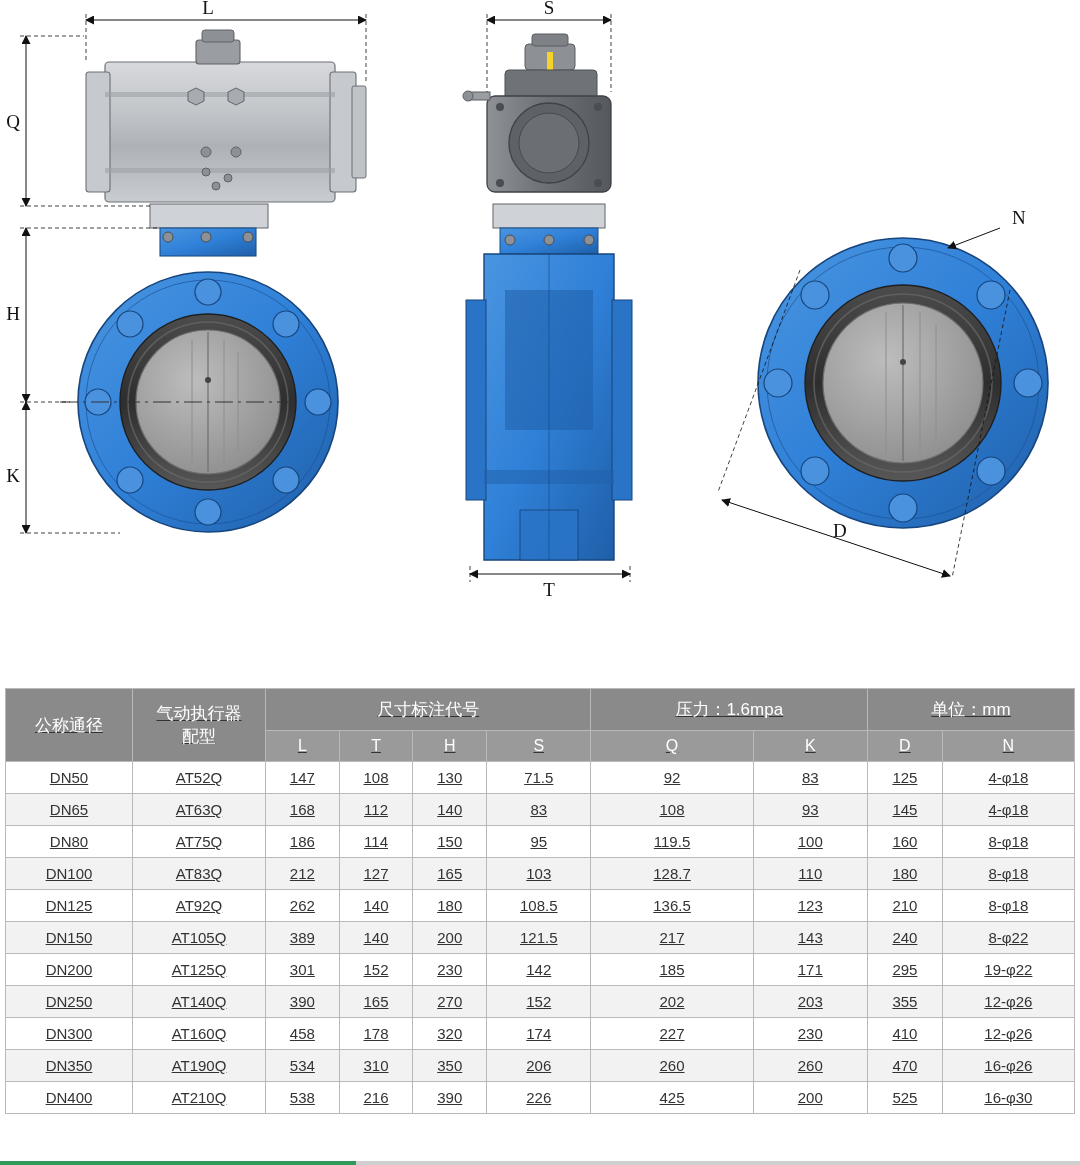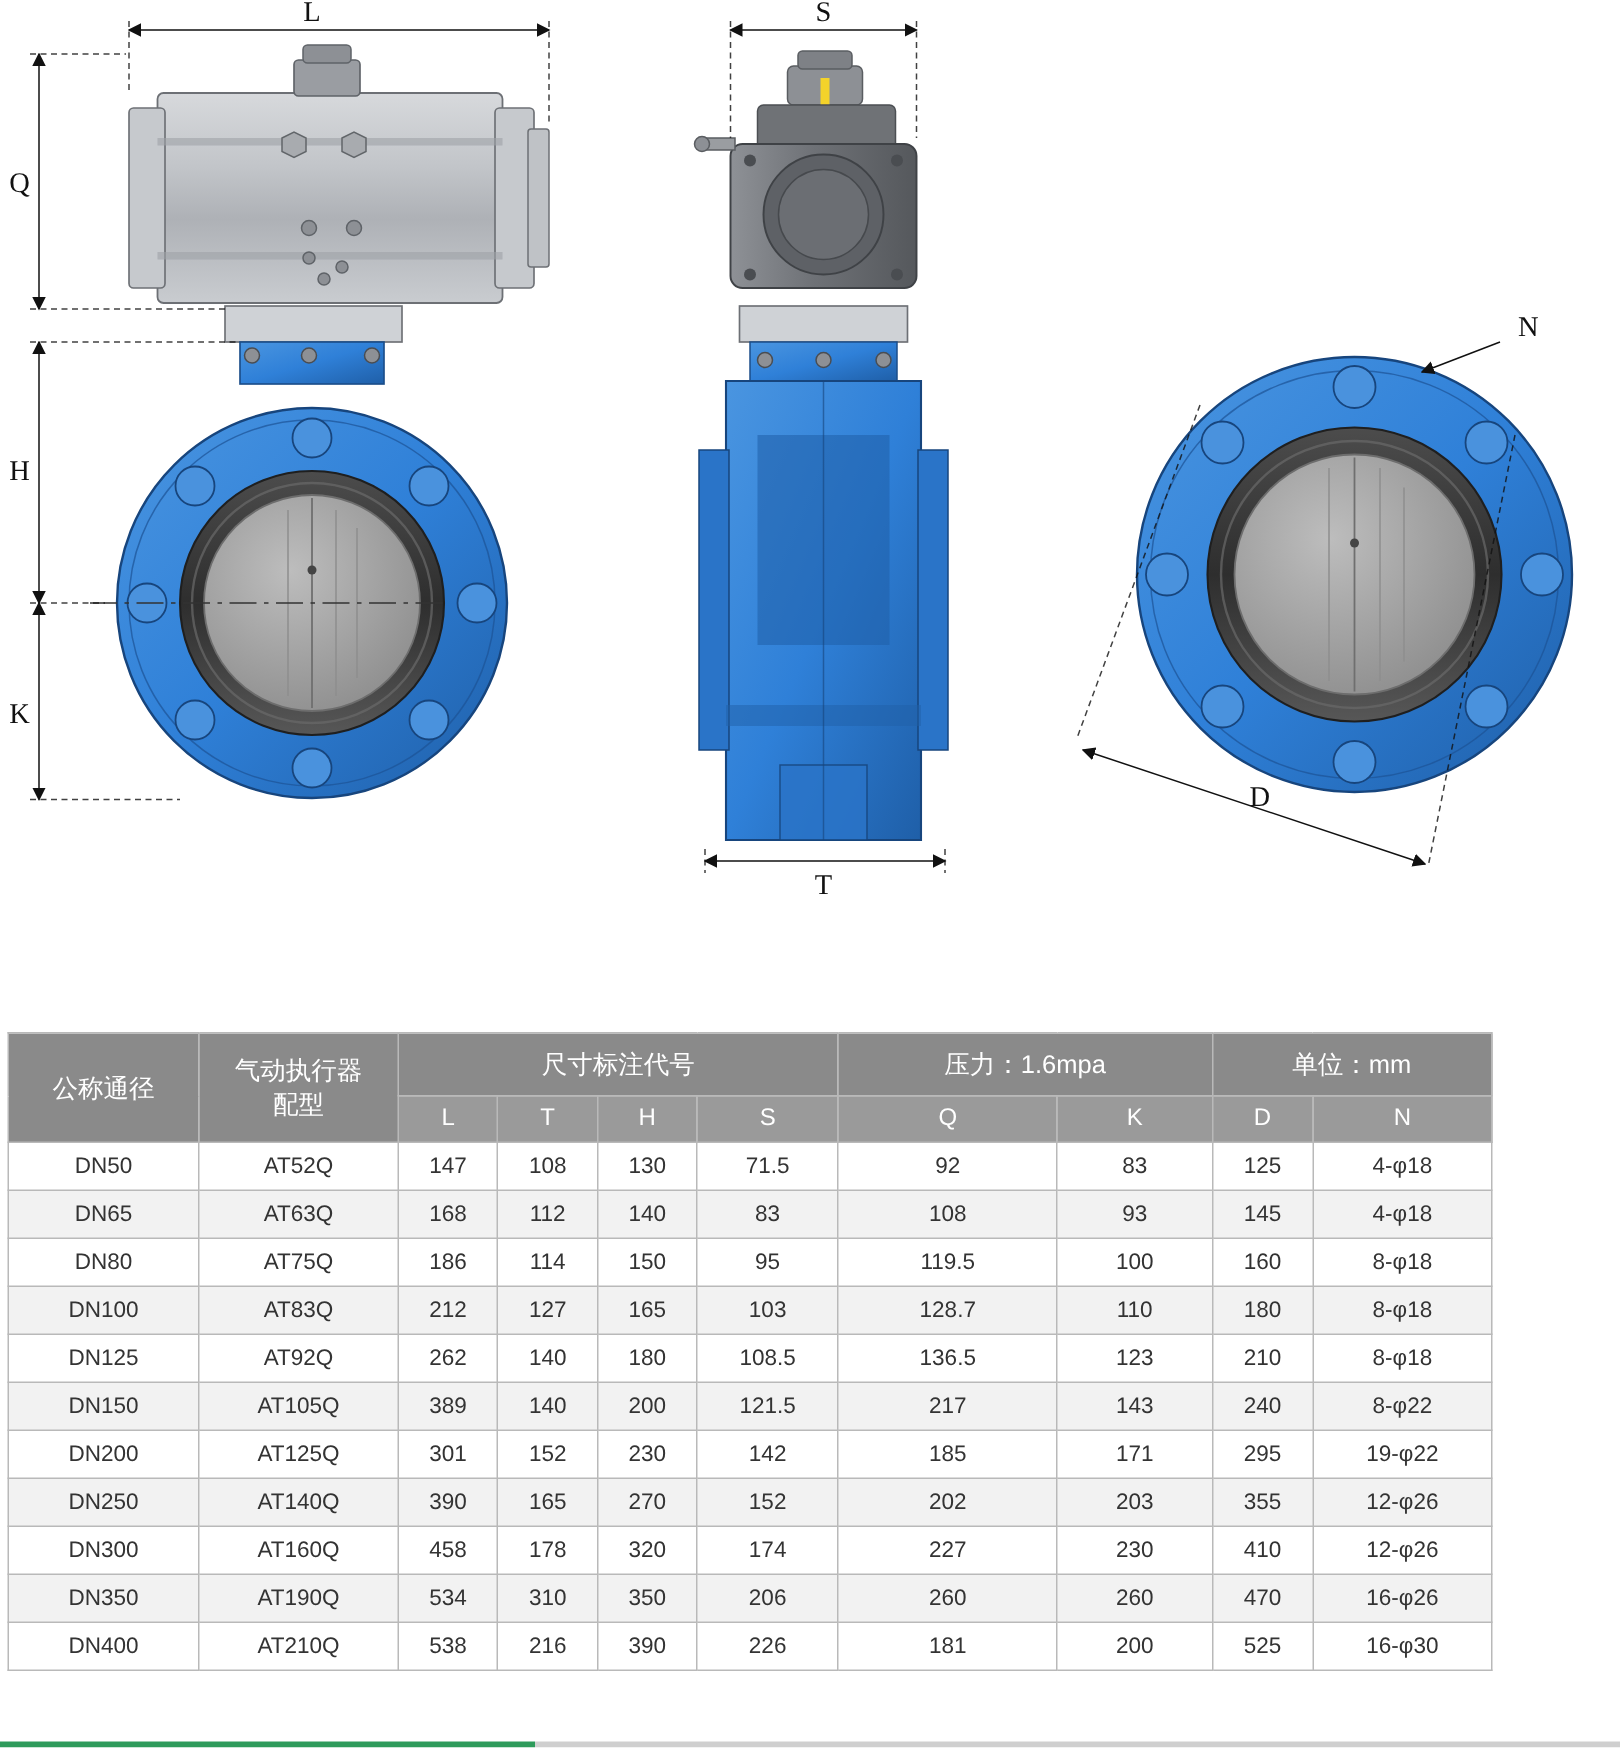--- a/index.html
+++ b/index.html
@@ -3,22 +3,22 @@
 <meta charset="utf-8">
 <style>
   html,body{margin:0;padding:0;background:#fff;}
   body{width:1080px;height:1165px;font-family:"Liberation Sans",sans-serif;color:#222;position:relative;overflow:hidden;}
 
   
   #drawing{position:absolute;left:0;top:0;width:1080px;height:680px;}
   #drawing svg{display:block;}
 
   
-  #spec-table{position:absolute;left:5px;top:688px;width:990px;border-collapse:collapse;
-              font-size:15px;color:#333;}
+  #spec-table{position:absolute;left:5px;top:688px;width:1070px;border-collapse:collapse;
+              font-size:15px;color:#333;text-decoration:underline;}
   #spec-table td,#spec-table th{border:1px solid #b9b9b9;text-align:center;font-weight:normal;}
   #spec-table thead td{background:#8a8a8a;color:#fff;font-size:17px;padding:9px 2px;}
   #spec-table thead tr.subhead td{background:#9a9a9a;color:#fff;font-size:16px;padding:6px 2px;}
   #spec-table tbody td{padding:7px 2px;font-size:15px;background:#fff;}
   #spec-table tbody tr:nth-child(even) td{background:#f2f2f2;}
   .footer-line2{position:absolute;left:0;bottom:0;width:1080px;height:4px;background:linear-gradient(90deg,#2e9b5b 0 33%,#cfcfcf 33% 100%);}
   .dimtext{font-family:"Liberation Serif",serif;font-size:19px;fill:#111;}
 </style>
 </head>
 <body>
@@ -355,21 +355,21 @@
         <td>470</td>
         <td>16-φ26</td>
       </tr>
       <tr>
         <td>DN400</td>
         <td>AT210Q</td>
         <td>538</td>
         <td>216</td>
         <td>390</td>
         <td>226</td>
-        <td>181</td>
+        <td>425</td>
         <td>200</td>
         <td>525</td>
         <td>16-φ30</td>
       </tr>
     </tbody>
 </table>
 
 <div class="footer-line2"></div>
 
 </body></html>

